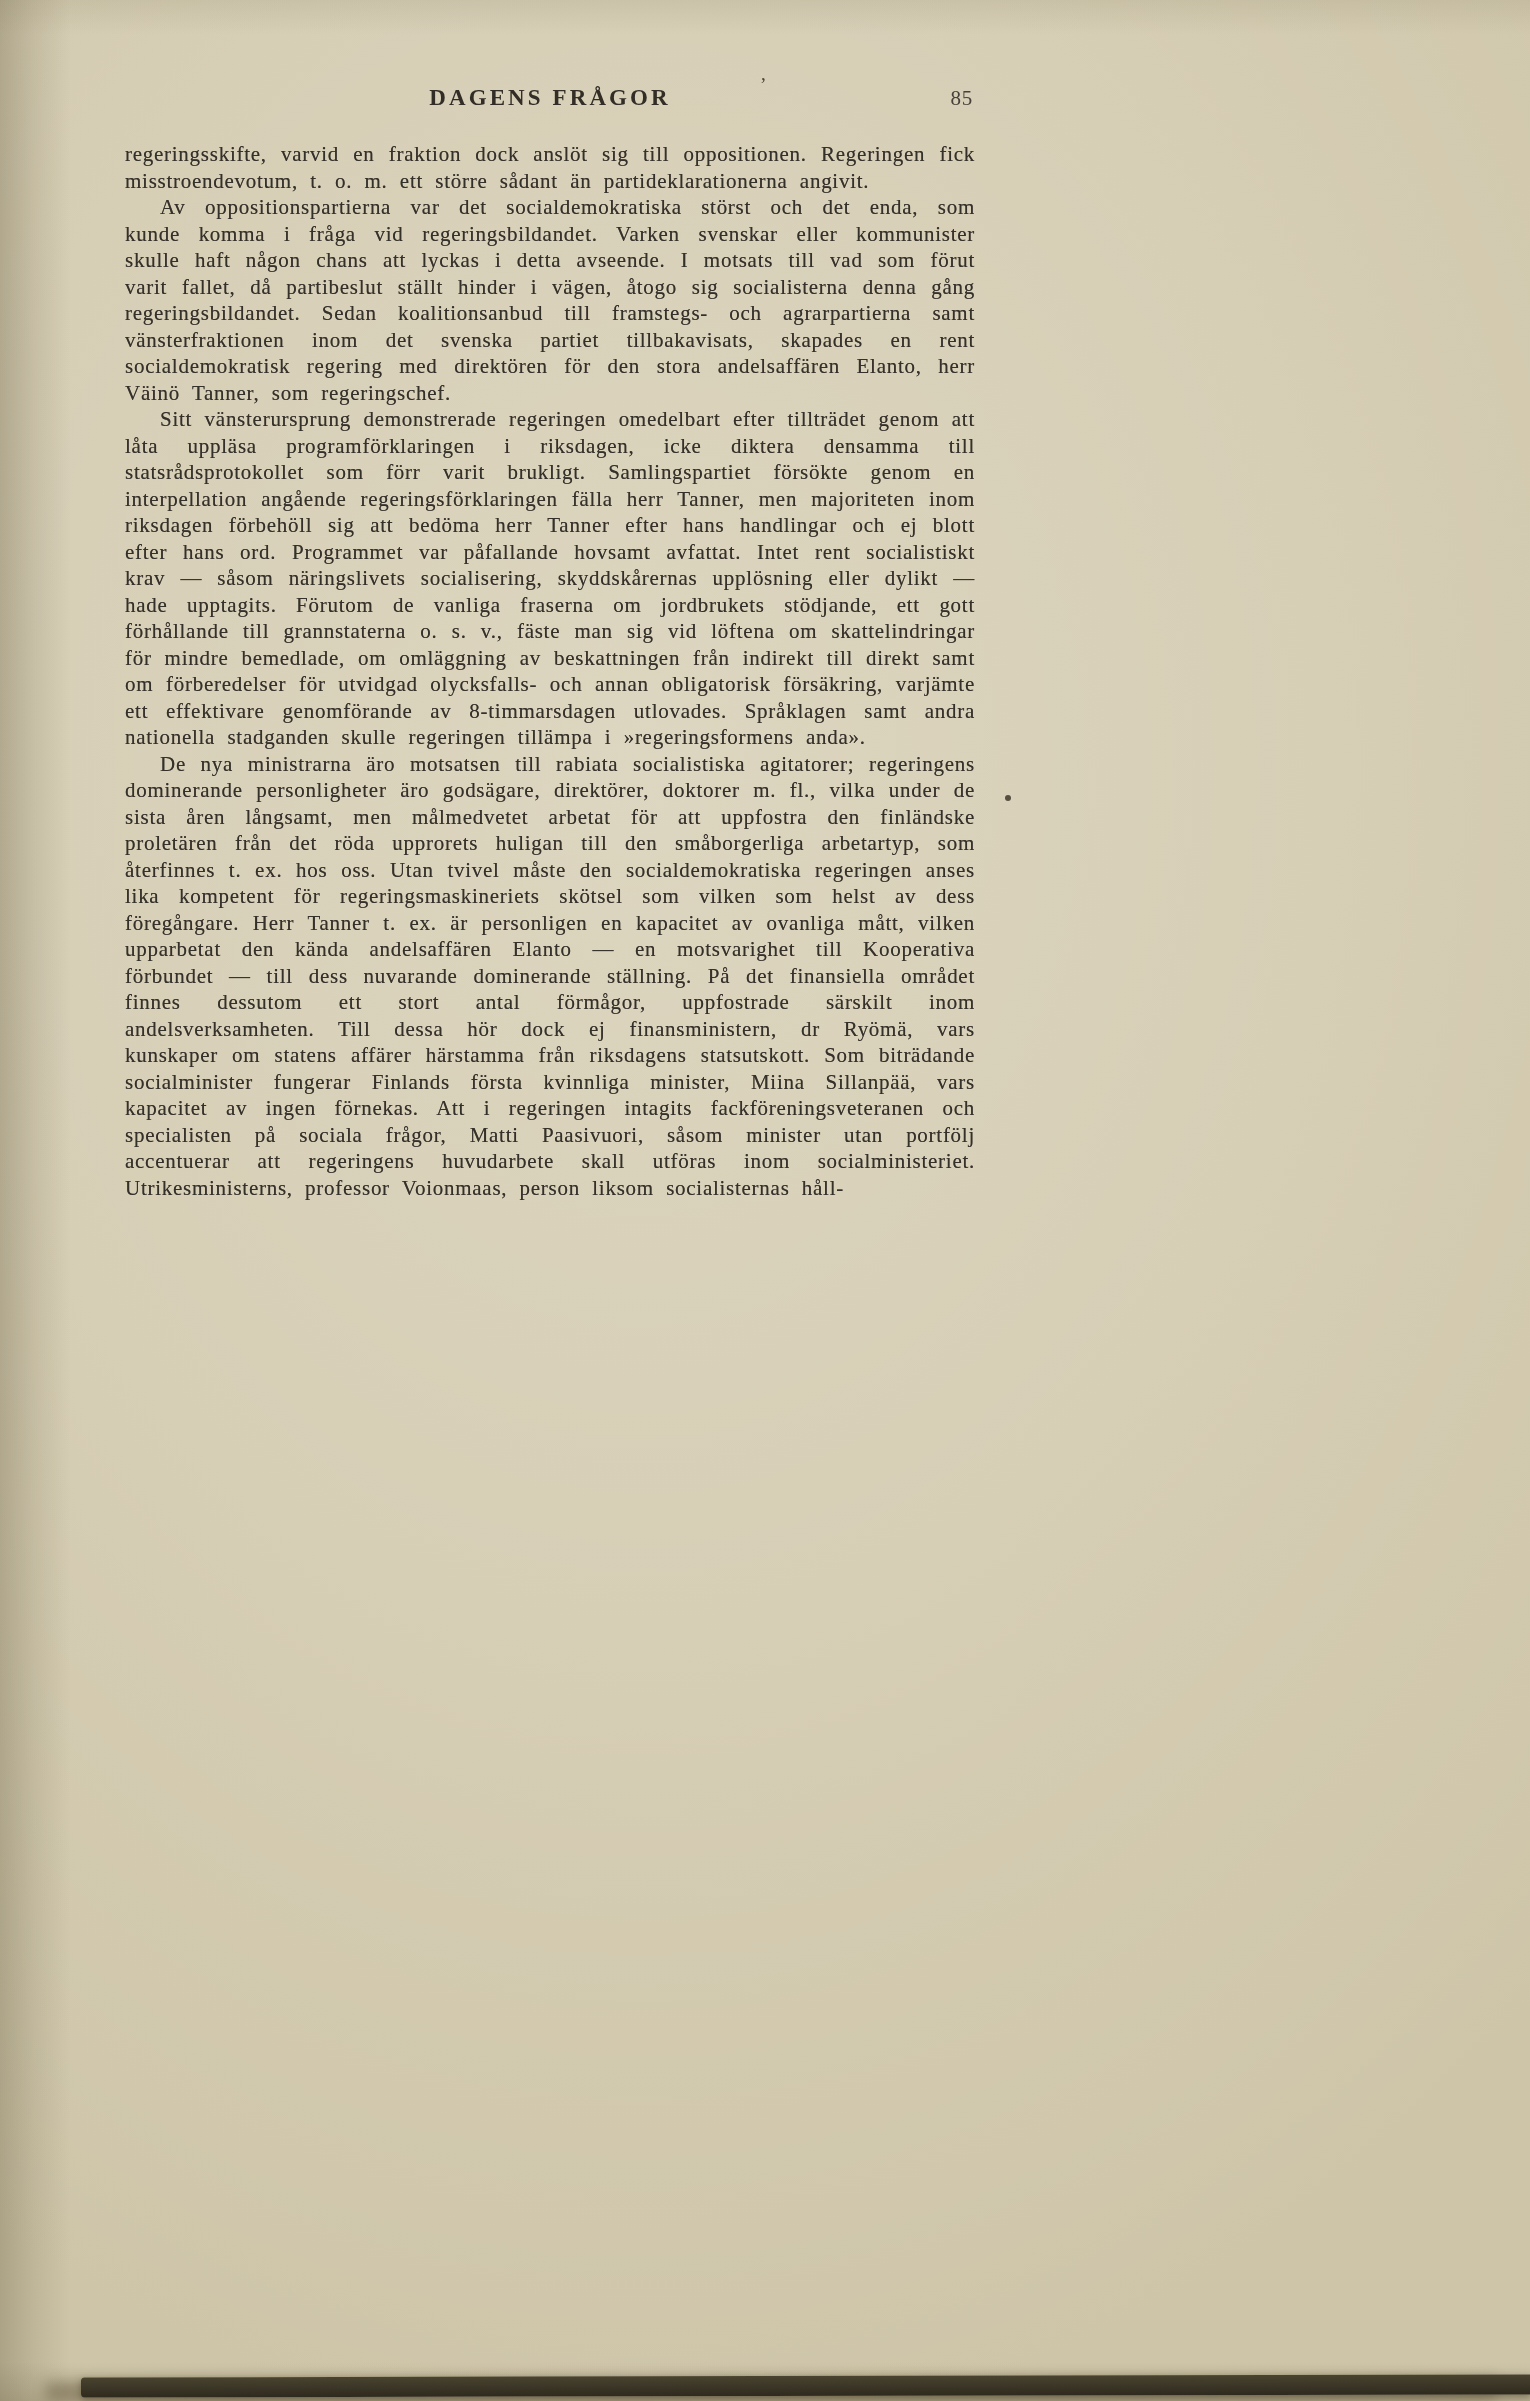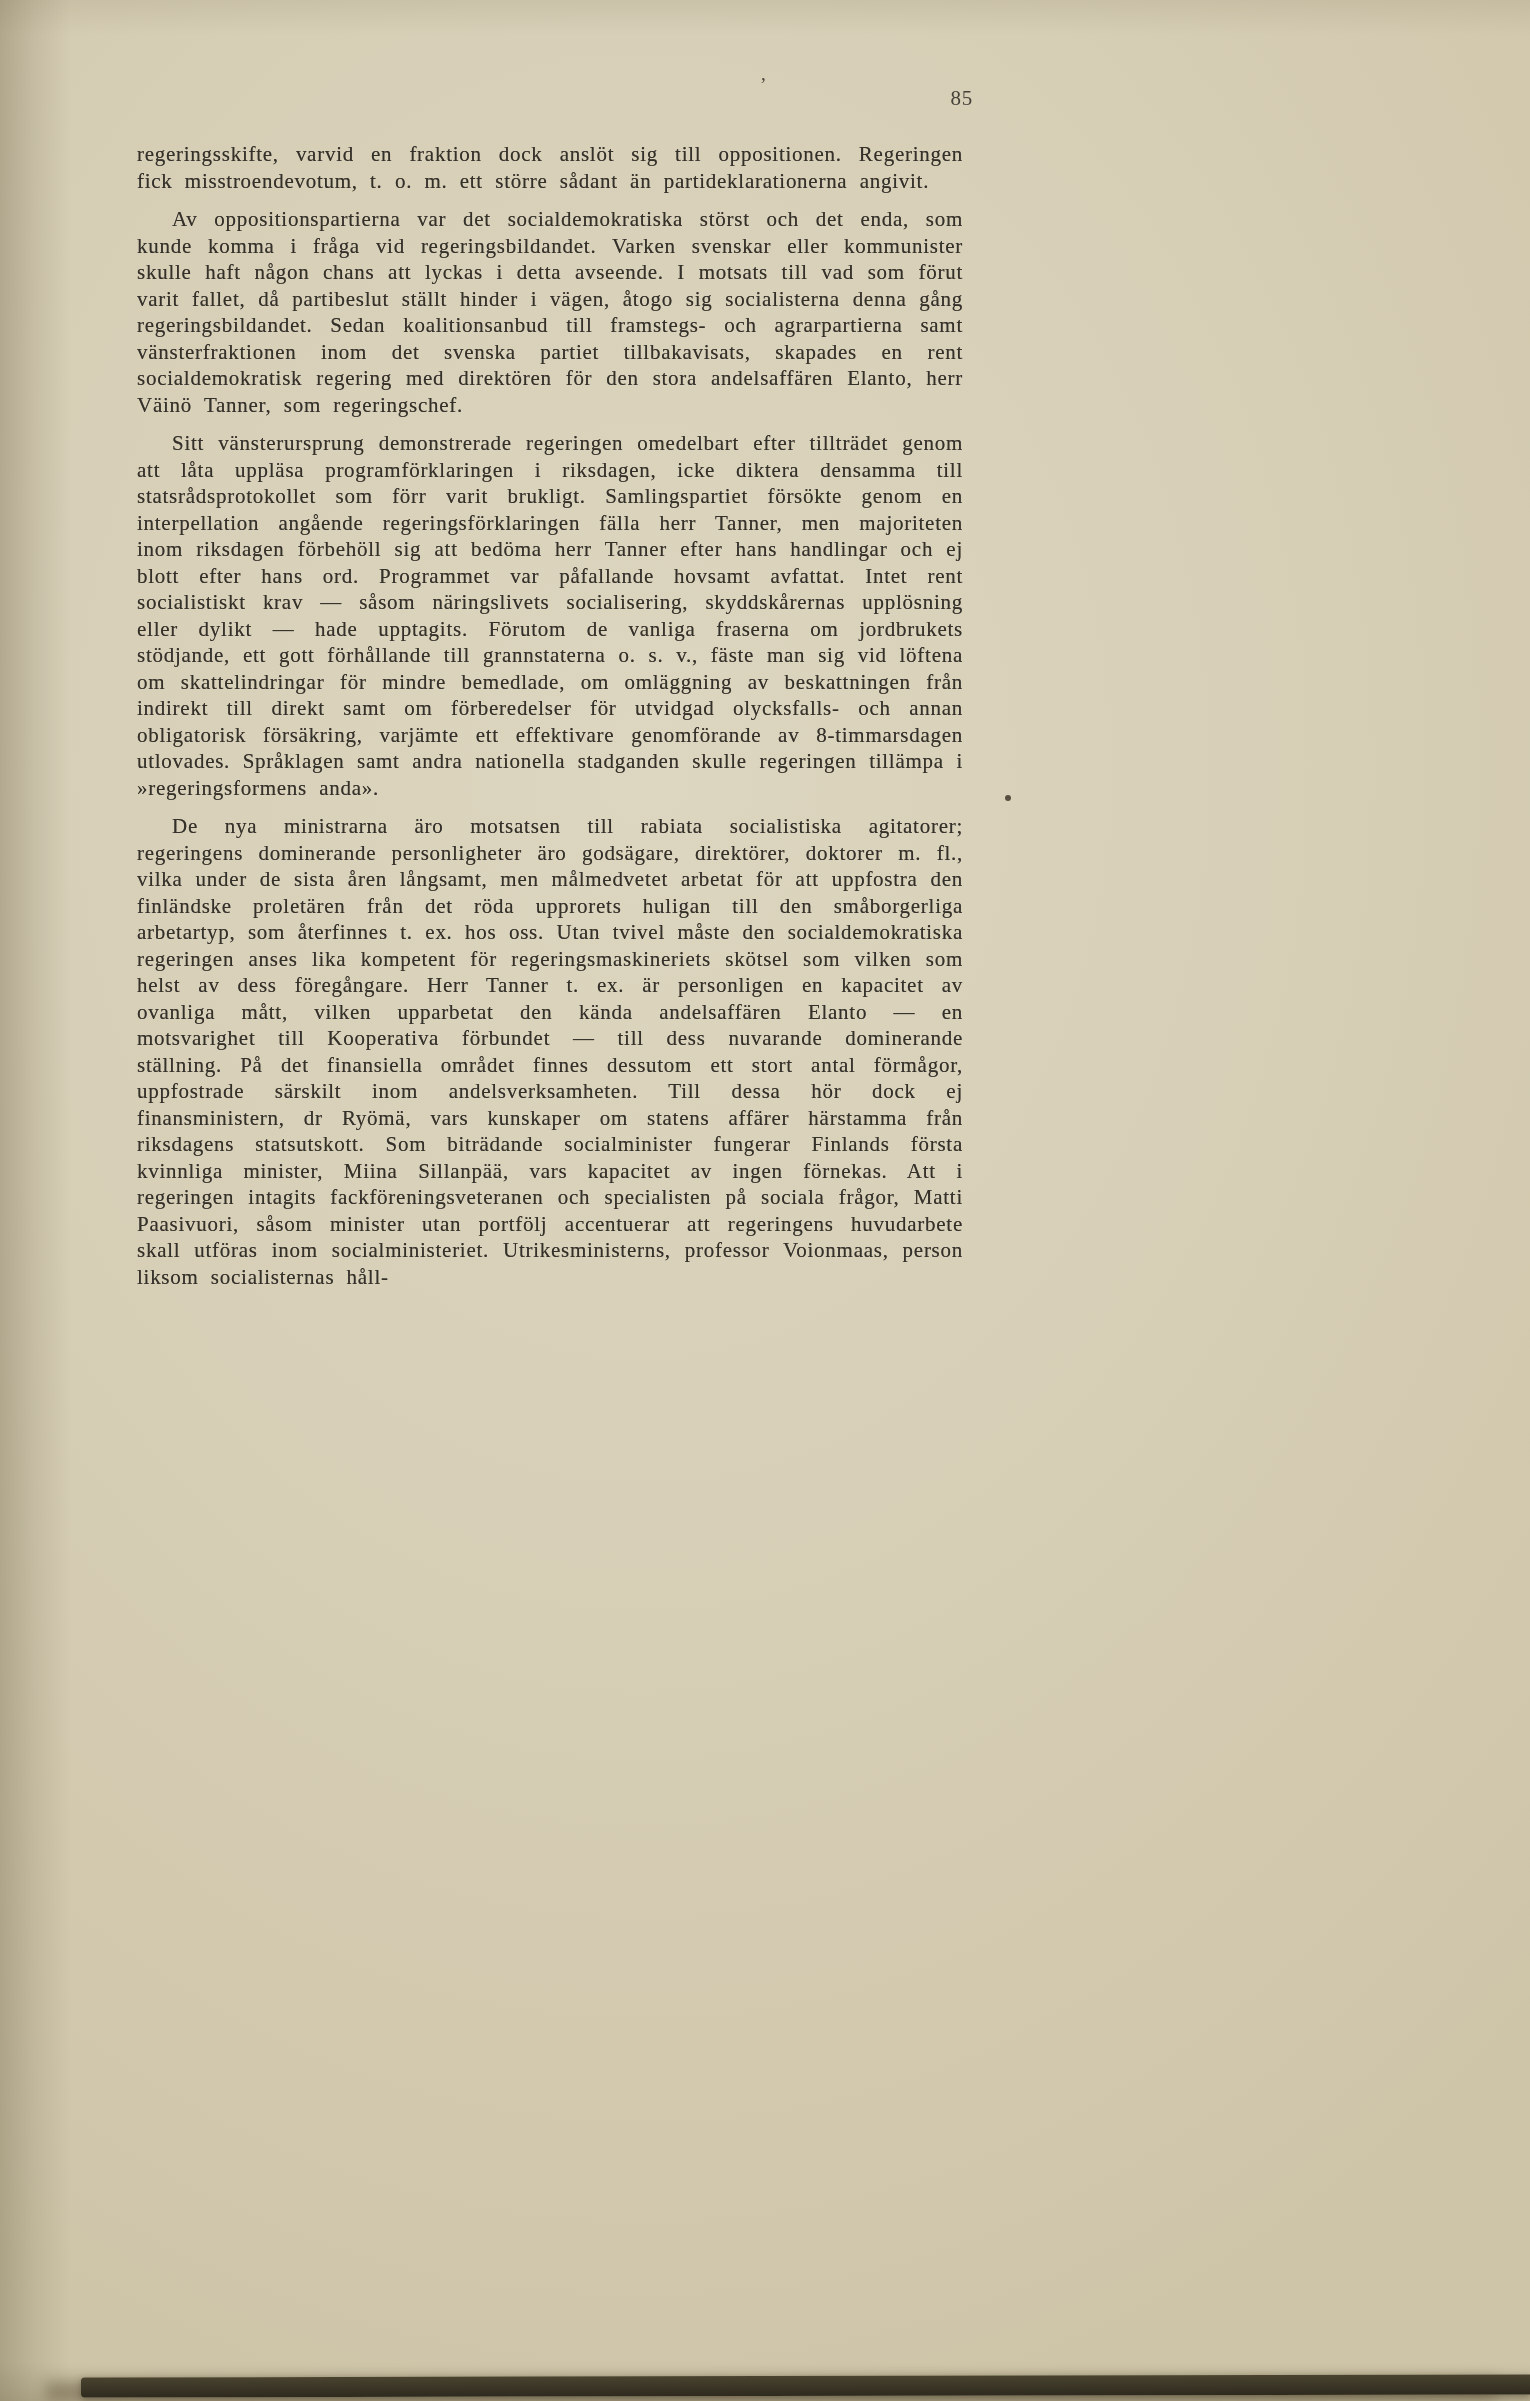--- a/index.html
+++ b/index.html
@@ -51,21 +51,21 @@
   }
   .page-num {
     position: absolute; right: 1.8px; top: 0.9px;
     font-size: 21px;
     letter-spacing: 0.9px;
     color: #46413a;
     text-align: right;
   }
   .body-text { margin-top: 14px; }
   .body-text p {
-    margin: 12px;
+    margin: 0;
     text-align: justify;
     font-size: 21px;
     line-height: 26.5px;
     word-spacing: 0.30em;
     letter-spacing: 0.035em;
     color: #34302a;
     text-shadow: 0 0 0.4px rgba(52,48,42,0.55);
   }
   .body-text p.indent { text-indent: 35px; }
 
@@ -84,20 +84,21 @@
 <body>
 
 <div class="scan-page">
 
   <div class="edge-top"></div>
   <div class="edge-left"></div>
 
   <div class="page-content">
 
     <div class="header-row">
+      <div class="header-title">DAGENS FRÅGOR</div>
       <div class="page-num">85</div>
     </div>
 
     <div class="body-text">
       <p>regeringsskifte, varvid en fraktion dock anslöt sig till oppositionen. Regeringen fick misstroendevotum, t. o. m. ett större sådant än partideklarationerna angivit.</p>
       <p class="indent">Av oppositionspartierna var det socialdemokratiska störst och det enda, som kunde komma i fråga vid regeringsbildandet. Varken svenskar eller kommunister skulle haft någon chans att lyckas i detta avseende. I motsats till vad som förut varit fallet, då partibeslut ställt hinder i vägen, åtogo sig socialisterna denna gång regeringsbildandet. Sedan koalitionsanbud till framstegs- och agrarpartierna samt vänsterfraktionen inom det svenska partiet tillbakavisats, skapades en rent socialdemokratisk regering med direktören för den stora andelsaffären Elanto, herr Väinö Tanner, som regeringschef.</p>
       <p class="indent">Sitt vänsterursprung demonstrerade regeringen omedelbart efter tillträdet genom att låta uppläsa programförklaringen i riksdagen, icke diktera densamma till statsrådsprotokollet som förr varit brukligt. Samlingspartiet försökte genom en interpellation angående regeringsförklaringen fälla herr Tanner, men majoriteten inom riksdagen förbehöll sig att bedöma herr Tanner efter hans handlingar och ej blott efter hans ord. Programmet var påfallande hovsamt avfattat. Intet rent socialistiskt krav — såsom näringslivets socialisering, skyddskårernas upplösning eller dylikt — hade upptagits. Förutom de vanliga fraserna om jordbrukets stödjande, ett gott förhållande till grannstaterna o. s. v., fäste man sig vid löftena om skattelindringar för mindre bemedlade, om omläggning av beskattningen från indirekt till direkt samt om förberedelser för utvidgad olycksfalls- och annan obligatorisk försäkring, varjämte ett effektivare genomförande av 8-timmarsdagen utlovades. Språklagen samt andra nationella stadganden skulle regeringen tillämpa i »regeringsformens anda».</p>
       <p class="indent">De nya ministrarna äro motsatsen till rabiata socialistiska agitatorer; regeringens dominerande personligheter äro godsägare, direktörer, doktorer m. fl., vilka under de sista åren långsamt, men målmedvetet arbetat för att uppfostra den finländske proletären från det röda upprorets huligan till den småborgerliga arbetartyp, som återfinnes t. ex. hos oss. Utan tvivel måste den socialdemokratiska regeringen anses lika kompetent för regeringsmaskineriets skötsel som vilken som helst av dess föregångare. Herr Tanner t. ex. är personligen en kapacitet av ovanliga mått, vilken upparbetat den kända andelsaffären Elanto — en motsvarighet till Kooperativa förbundet — till dess nuvarande dominerande ställning. På det finansiella området finnes dessutom ett stort antal förmågor, uppfostrade särskilt inom andelsverksamheten. Till dessa hör dock ej finansministern, dr Ryömä, vars kunskaper om statens affärer härstamma från riksdagens statsutskott. Som biträdande socialminister fungerar Finlands första kvinnliga minister, Miina Sillanpää, vars kapacitet av ingen förnekas. Att i regeringen intagits fackföreningsveteranen och specialisten på sociala frågor, Matti Paasivuori, såsom minister utan portfölj accentuerar att regeringens huvudarbete skall utföras inom socialministeriet. Utrikesministerns, professor Voionmaas, person liksom socialisternas håll-</p>
     </div>
 

